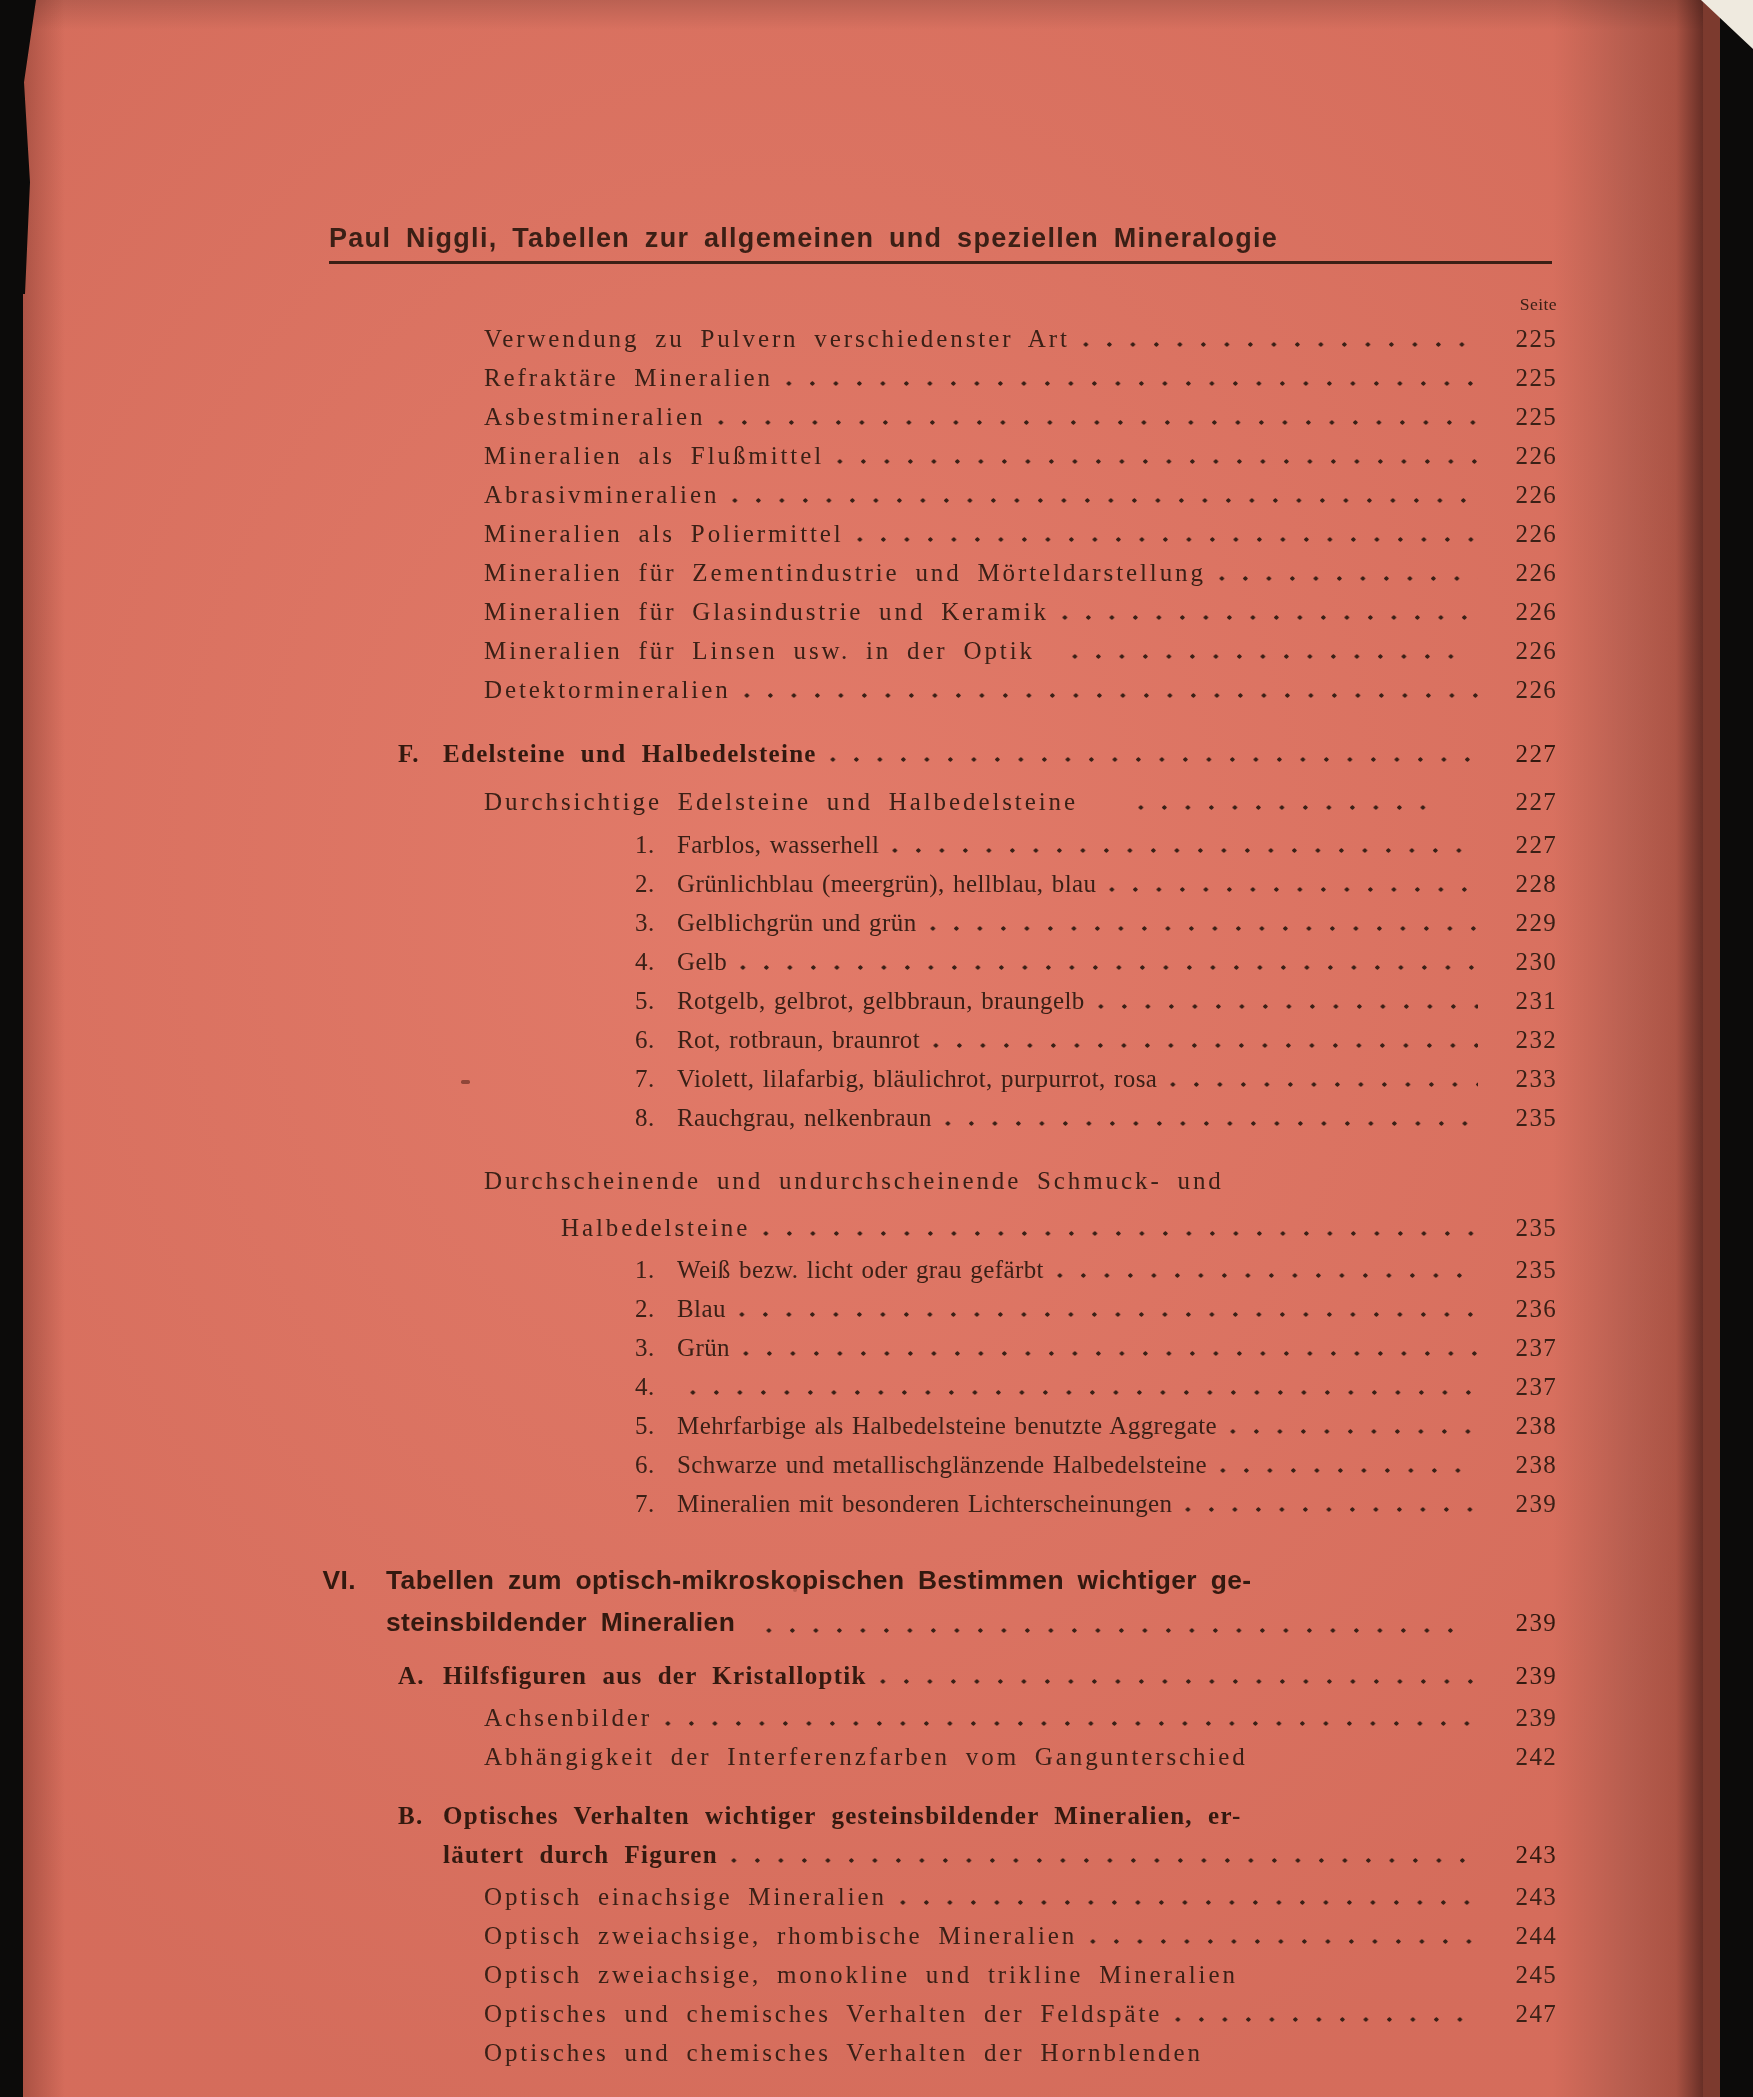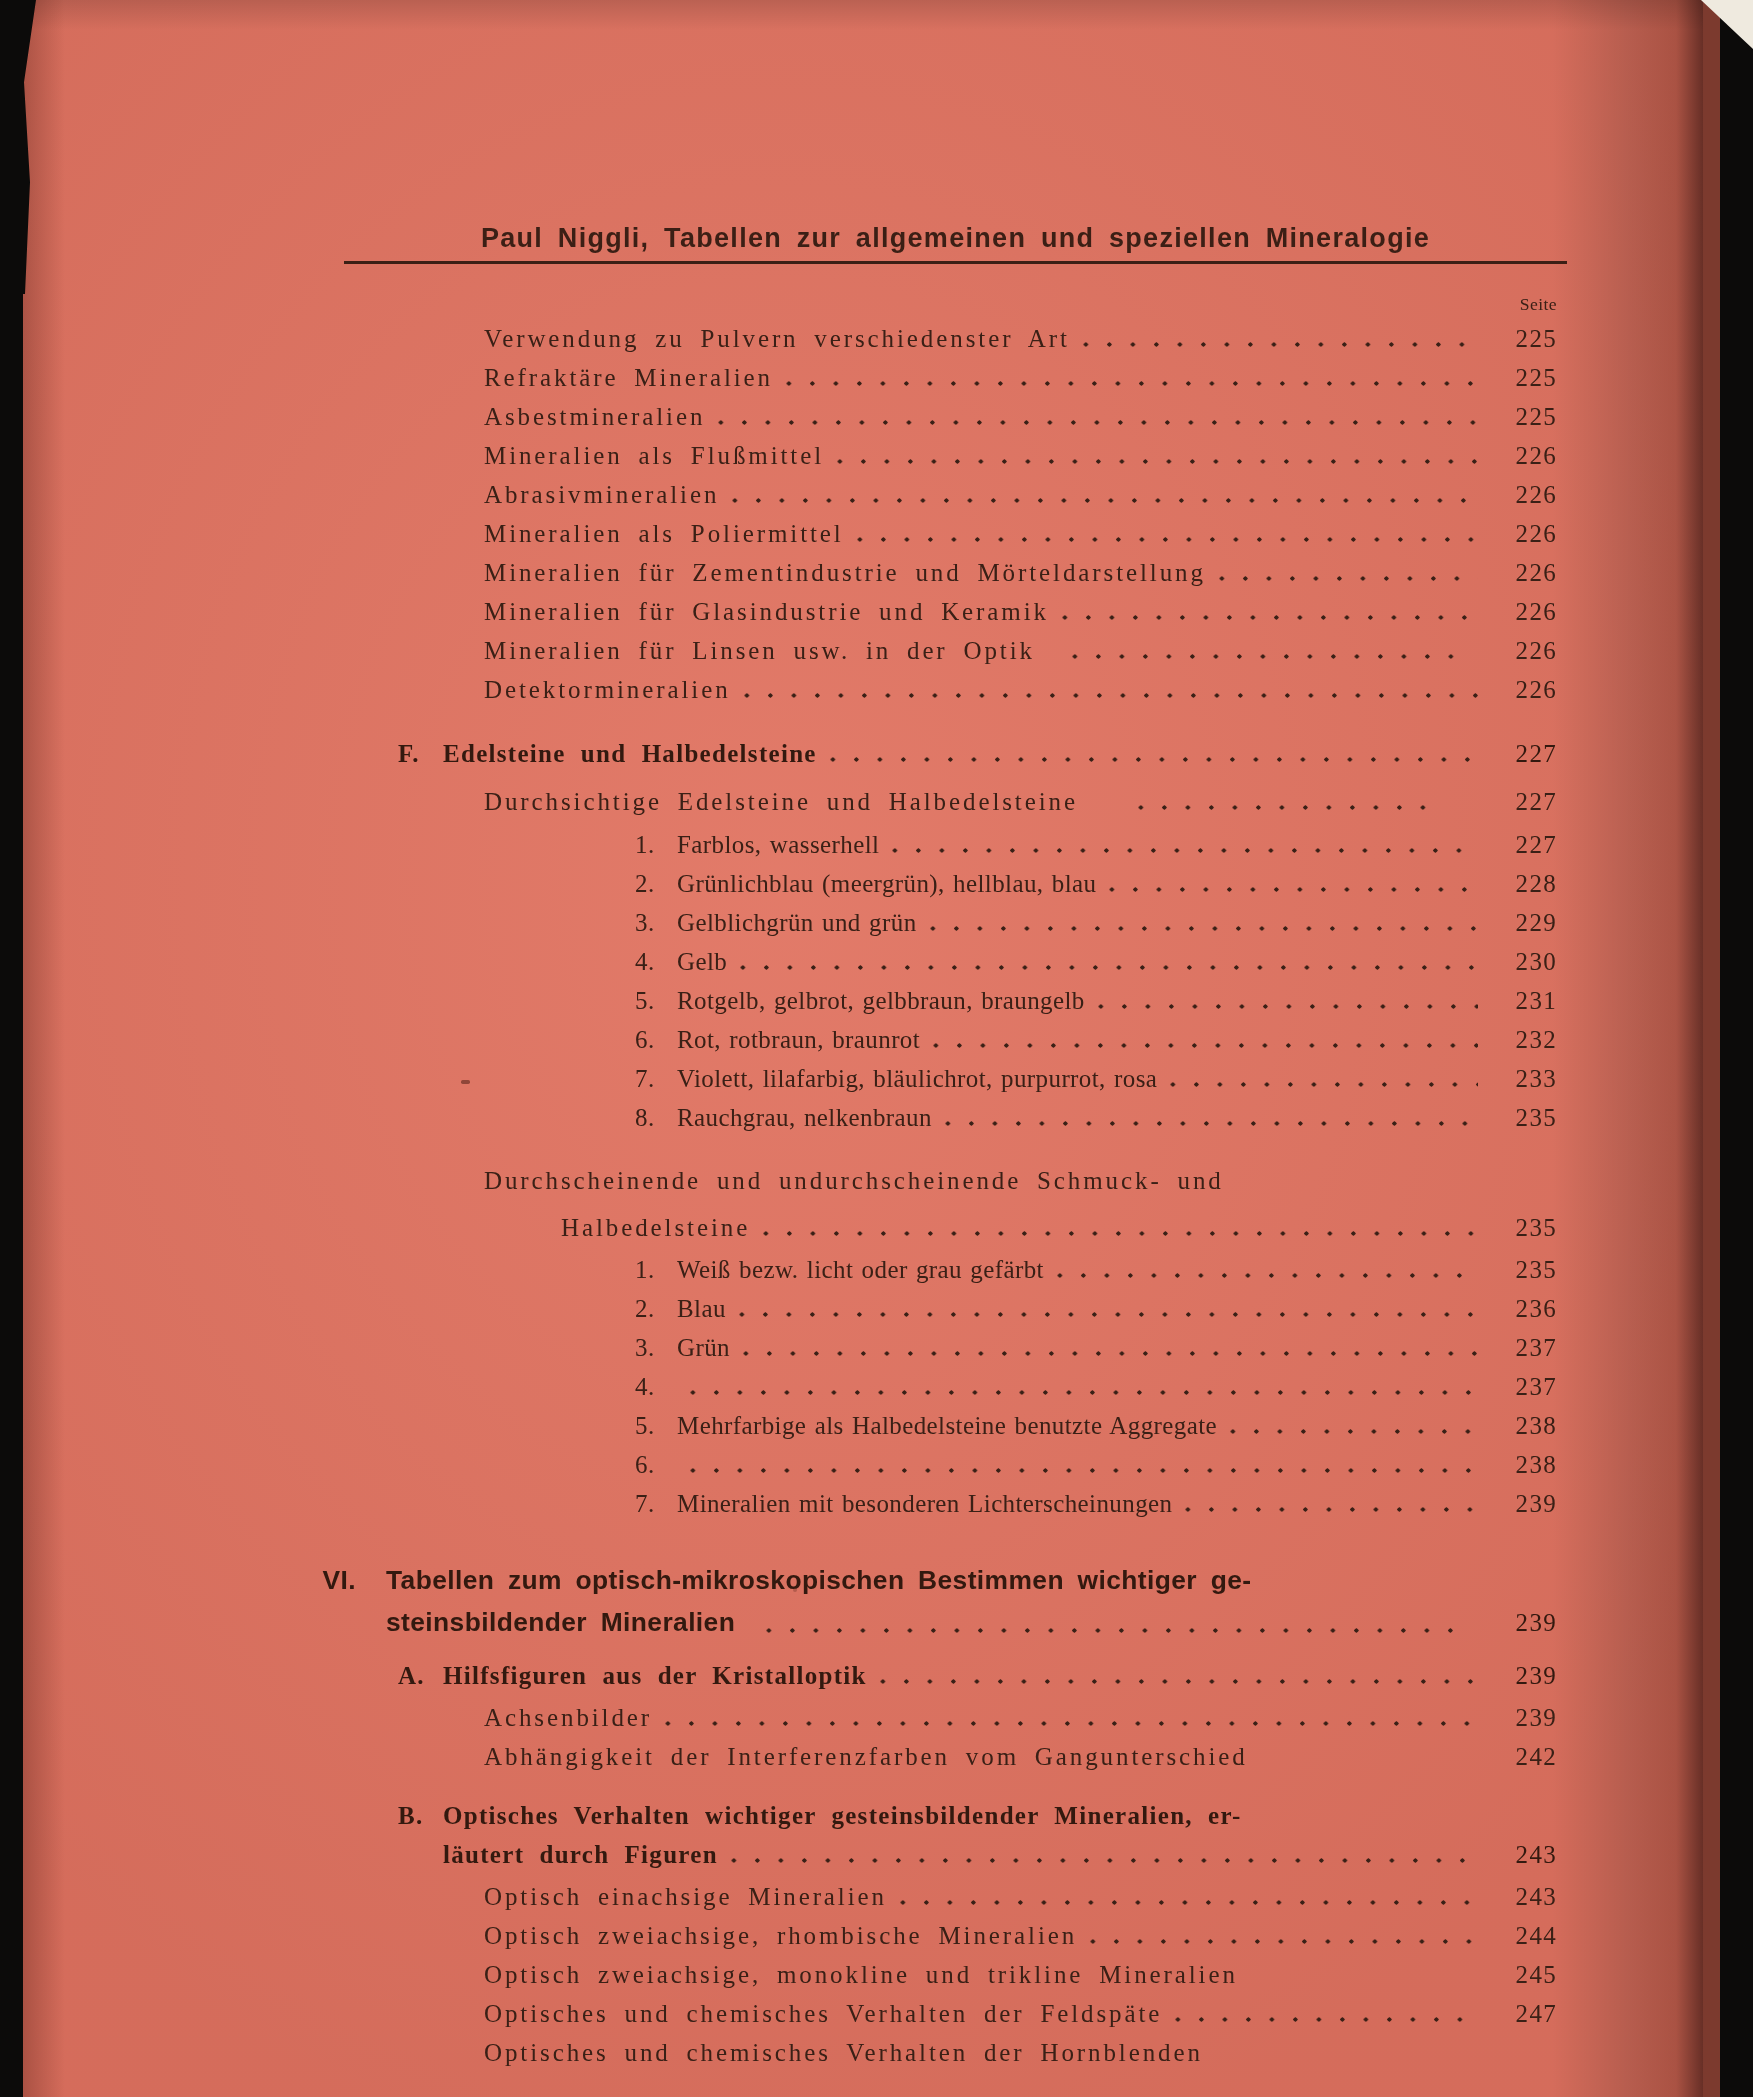--- a/index.html
+++ b/index.html
@@ -22,24 +22,24 @@
   }
   .page-under-edge{position:absolute;left:1703px;top:0;width:17px;height:2521px;background:#7c3a2e;}
   .corner-white{position:absolute;right:0;top:0;width:52px;height:49px;background:linear-gradient(215deg,#efeadf 55%,#b9b2a4 80%,#726c60 100%);clip-path:polygon(0 0,100% 0,100% 100%);}
   .torn-top-left{position:absolute;left:0;top:0;width:50px;height:294px;background:#0c0b0a;clip-path:polygon(0 0,72% 0,48% 28%,60% 62%,50% 100%,0 100%);}
   .stain{position:absolute;border-radius:50%;background:#6e3226;opacity:.55;}
   .stain.s2{left:438px;top:1080px;width:9.2px;height:3.8px;border-radius:1.7px;opacity:.7;}
   .stain.s3{left:770px;top:1588px;width:4.2px;height:4.2px;opacity:.35;}
 
   
   .running-header{
-    position:absolute;left:321px;top:223px;width:1223px;
+    position:absolute;left:306px;top:223px;width:1223px;
     font-family:"Liberation Sans", sans-serif;font-weight:bold;
     font-size:27px;line-height:31px;letter-spacing:1.3px;word-spacing:5.9px;
-    color:#3b1f15;text-align:center;
+    color:#3b1f15;text-align:left;
     padding-bottom:6.7px;border-bottom:3.8px solid #3b1f15;
   }
   .seite-label{
     position:absolute;right:146px;top:294px;
     font-size:17.6px;letter-spacing:0.4px;color:#3a2016;
   }
 
   
   .toc{position:absolute;left:276px;top:319px;width:1258px;color:#3a2016;}
   .toc-entry{font-size:25px;line-height:39px;}
@@ -263,20 +263,21 @@
         <div class="toc-line pageline" style="padding-left: 378px;">
           <span class="marker" style="left: 336px;">5.</span>
           <span class="label">Mehrfarbige als Halbedelsteine benutzte Aggregate</span>
           <span class="leader"></span>
           <span class="pagenum">238</span>
         </div>
       </div>
       <div class="toc-entry style-plain">
         <div class="toc-line pageline" style="padding-left: 378px;">
           <span class="marker" style="left: 336px;">6.</span>
+          <span class="label">Schwarze und metallischglänzende Halbedelsteine</span>
           <span class="leader"></span>
           <span class="pagenum">238</span>
         </div>
       </div>
       <div class="toc-entry style-plain">
         <div class="toc-line pageline" style="padding-left: 378px;">
           <span class="marker" style="left: 336px;">7.</span>
           <span class="label">Mineralien mit besonderen Lichterscheinungen</span>
           <span class="leader"></span>
           <span class="pagenum">239</span>

